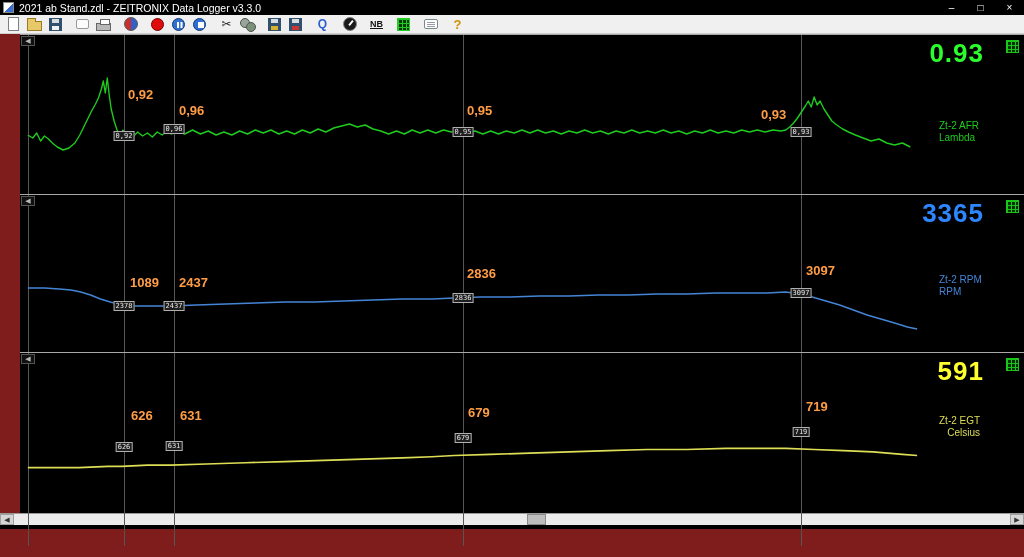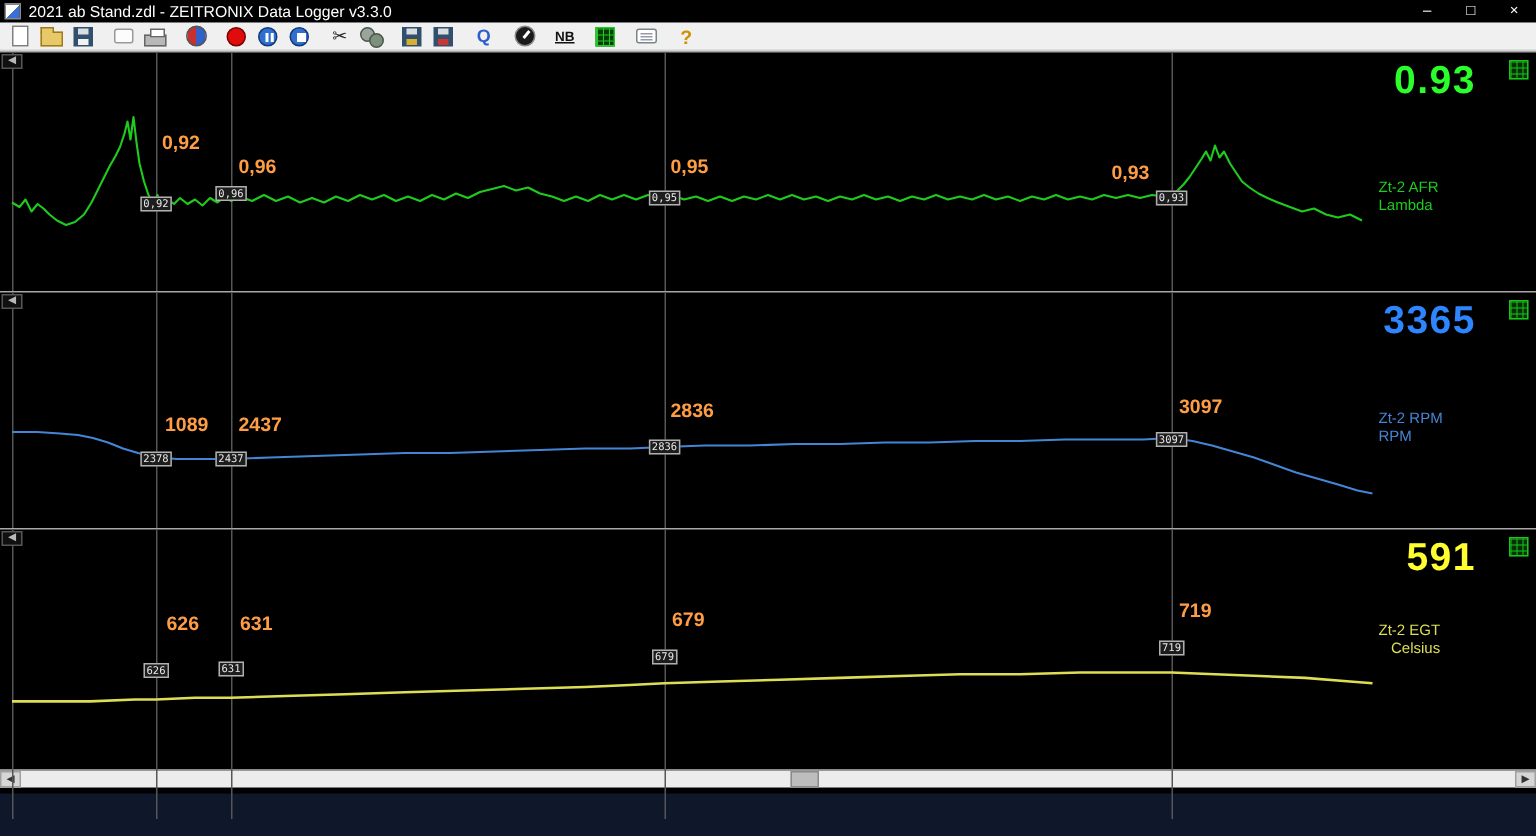--- a/index.html
+++ b/index.html
@@ -1,17 +1,17 @@
 <!DOCTYPE html>
 <html><head>
 <meta charset="utf-8">
 <style>
   * { box-sizing: border-box; margin:0; padding:0; }
   body { margin:0; background:#333; }
-  .window { width:1024px; height:557px; position:relative; background:#0f172a;
+  .window { width:1024px; height:557px; position:relative; background:#7f1d1d;
             font-family:"Liberation Sans", sans-serif; overflow:hidden; }
 
   
   .titlebar { height:15px; background:#000; display:flex; align-items:center; color:#fff; }
   .app-icon { width:11px; height:11px; margin:0 5px 0 3px;
               background:linear-gradient(135deg,#fff 0 50%,#3a6fd8 50% 100%);
               border:1px solid #888; }
   .title-text { font-size:10.5px; white-space:nowrap; }
   .win-controls { margin-left:auto; display:flex; height:100%; }
   .win-btn { width:29px; text-align:center; font-size:10px; line-height:15px; color:#fff; cursor:default; }
@@ -56,21 +56,21 @@
   .i-nb { font-size:9px; font-weight:bold; color:#111; text-decoration:underline; }
   .i-grid { width:13px; height:13px; background-color:#063c06;
             background-image:linear-gradient(#22cc22 1px,transparent 1px),linear-gradient(90deg,#22cc22 1px,transparent 1px);
             background-size:4px 4px; border:1px solid #22cc22; }
   .i-chat { width:14px; height:10px; background:#fff; border:1px solid #788; border-radius:2px; position:relative; }
   .i-chat::before { content:""; position:absolute; left:2px; top:2px; right:2px; height:1px; background:#99a;
                     box-shadow:0 2px 0 #99a, 0 4px 0 #99a; }
   .i-help { color:#d09000; font-weight:bold; font-size:13px; }
 
   
-  .chart-area { position:relative; height:479px; background:#000; }
+  .chart-area { position:relative; height:479px; background:#000;margin-left:20px; }
   .panel { position:relative; overflow:hidden; border-top:1px solid #a8a8a8; }
   .panel[data-idx="0"] { height:160px; }
   .panel[data-idx="1"] { height:158px; }
   .panel[data-idx="2"] { height:194px; }
   .gridline { position:absolute; top:0; bottom:0; width:1px; background:#565656; z-index:1; }
   svg.trace { position:absolute; left:0; top:0; width:100%; height:100%; z-index:2; }
   .panel-scroll { position:absolute; left:1px; top:1px; width:14px; height:10px; z-index:4;
                   background:#101010; border:1px solid #555; color:#b8b8b8; font-size:7px;
                   line-height:8px; text-align:center; cursor:pointer; }
   .big-value { position:absolute; top:3px; right:40px; font-size:26px; font-weight:bold; z-index:3; letter-spacing:1px; }

